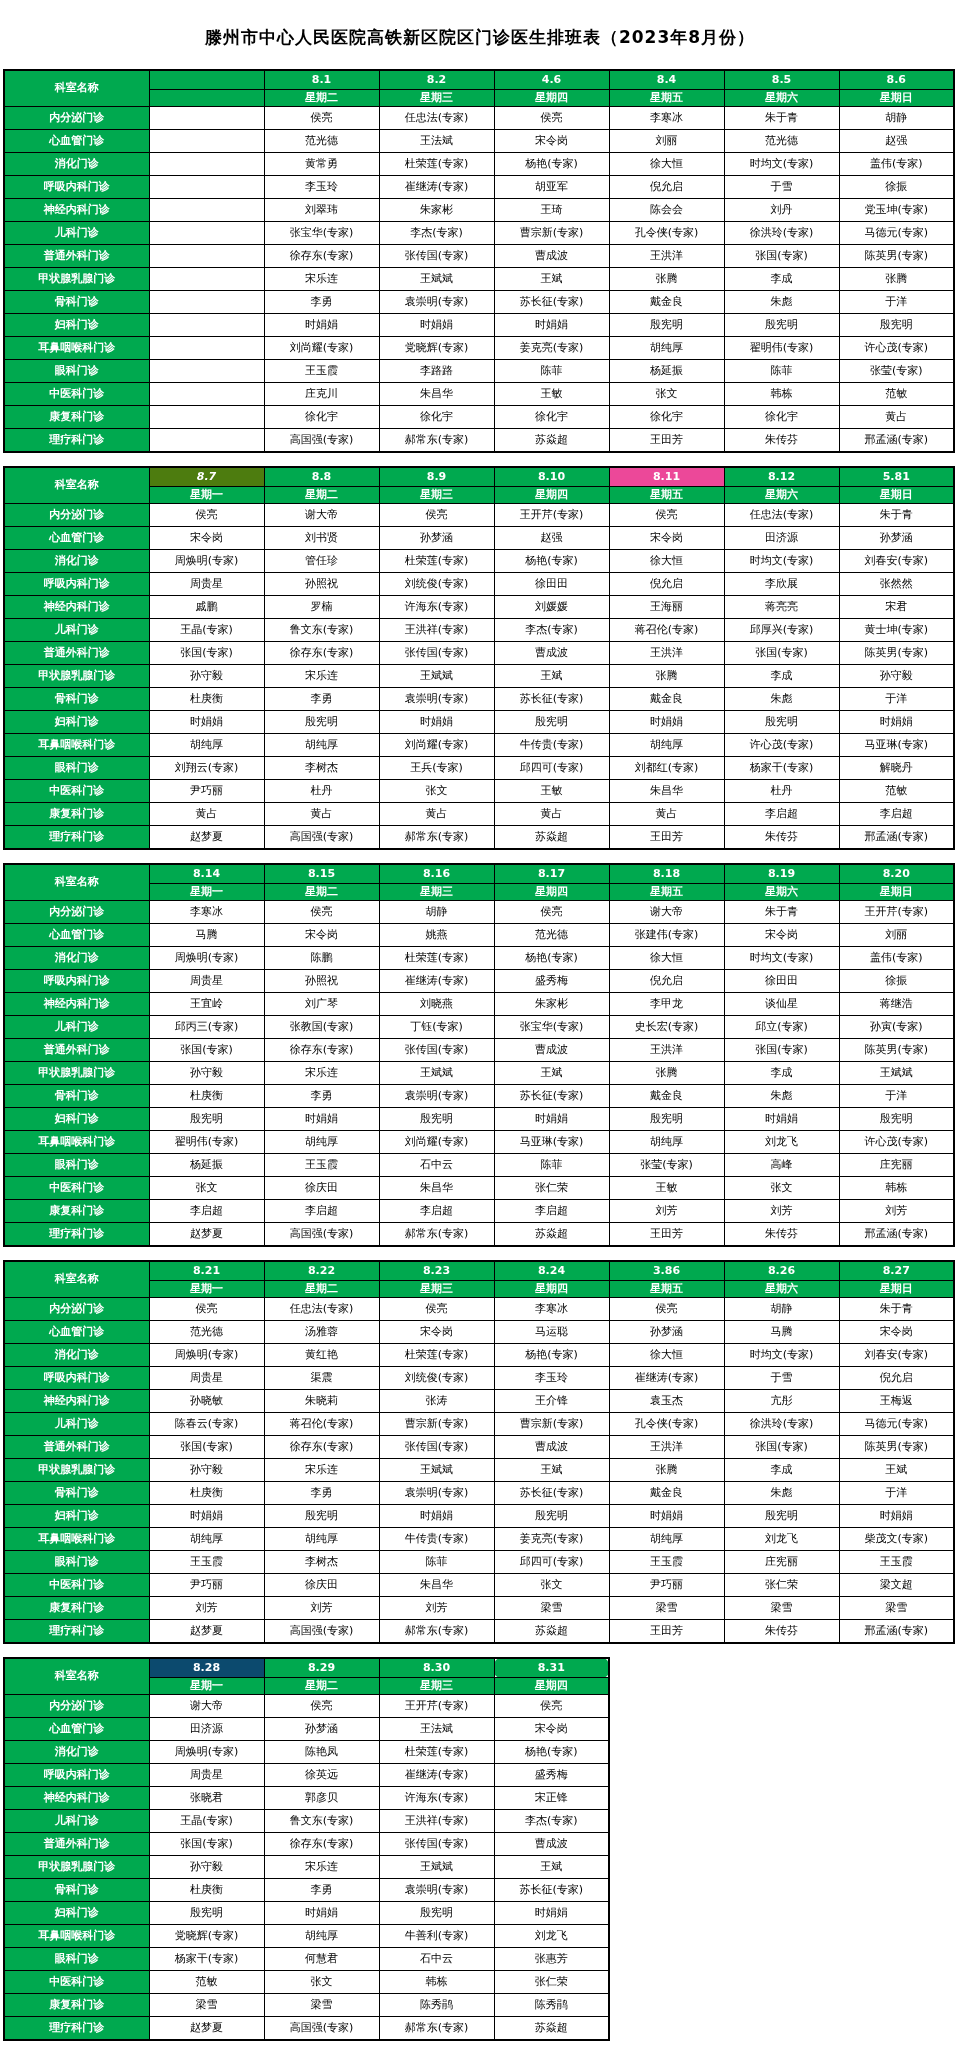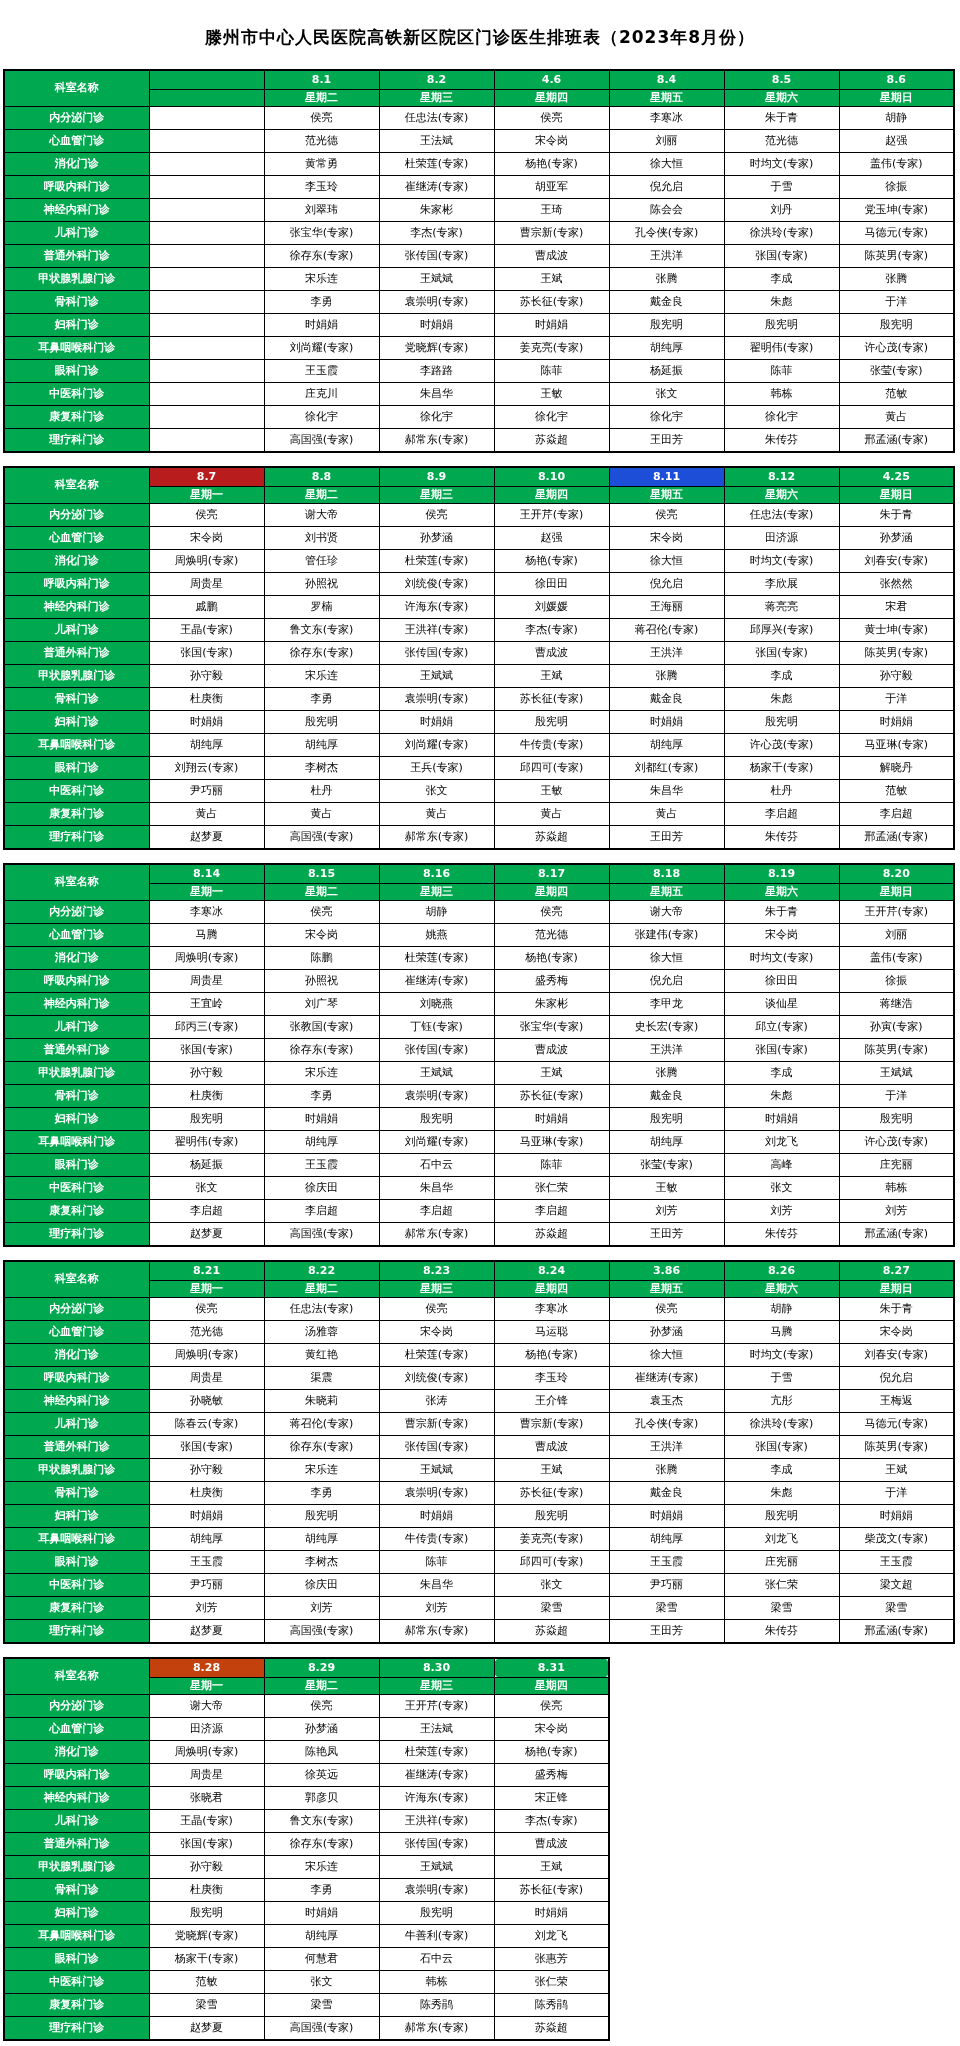--- a/index.html
+++ b/index.html
@@ -243,27 +243,27 @@
         <col style="width: 115px;">
         <col style="width: 115px;">
         <col style="width: 115px;">
         <col style="width: 115px;">
         <col style="width: 115px;">
         <col style="width: 115px;">
       </colgroup>
       <tbody>
         <tr class="date-row">
           <th class="hdr" rowspan="2" style="background: rgb(0, 169, 79);">科室名称</th>
-          <th class="hdr" style="background: #b91c1c;">8.7</th>
+          <th class="hdr" style="background: #4d7c0f; font-style: italic;">8.7</th>
           <th class="hdr" style="background: rgb(0, 169, 79);">8.8</th>
           <th class="hdr" style="background: rgb(0, 169, 79);">8.9</th>
           <th class="hdr" style="background: rgb(0, 169, 79);">8.10</th>
-          <th class="hdr" style="background: #1d4ed8;">8.11</th>
+          <th class="hdr" style="background: #ec4899;">8.11</th>
           <th class="hdr" style="background: rgb(0, 169, 79);">8.12</th>
-          <th class="hdr" style="background: rgb(0, 169, 79);">4.25</th>
+          <th class="hdr" style="background: rgb(0, 169, 79);">5.81</th>
         </tr>
         <tr class="weekday-row">
           <th class="hdr" style="background: rgb(0, 169, 79);">星期一</th>
           <th class="hdr" style="background: rgb(0, 169, 79);">星期二</th>
           <th class="hdr" style="background: rgb(0, 169, 79);">星期三</th>
           <th class="hdr" style="background: rgb(0, 169, 79);">星期四</th>
           <th class="hdr" style="background: rgb(0, 169, 79);">星期五</th>
           <th class="hdr" style="background: rgb(0, 169, 79);">星期六</th>
           <th class="hdr" style="background: rgb(0, 169, 79);">星期日</th>
         </tr>
@@ -789,21 +789,21 @@
       <colgroup>
         <col style="width: 145px;">
         <col style="width: 115px;">
         <col style="width: 115px;">
         <col style="width: 115px;">
         <col style="width: 115px;">
       </colgroup>
       <tbody>
         <tr class="date-row">
           <th class="hdr" rowspan="2" style="background: rgb(0, 169, 79);">科室名称</th>
-          <th class="hdr" style="background: #c2410c;">8.28</th>
+          <th class="hdr" style="background: #0c4a6e;">8.28</th>
           <th class="hdr" style="background: rgb(0, 169, 79);">8.29</th>
           <th class="hdr" style="background: rgb(0, 169, 79);">8.30</th>
           <th class="hdr" style="background: rgb(0, 169, 79); border-radius: 7px;">8.31</th>
         </tr>
         <tr class="weekday-row">
           <th class="hdr" style="background: rgb(0, 169, 79);">星期一</th>
           <th class="hdr" style="background: rgb(0, 169, 79);">星期二</th>
           <th class="hdr" style="background: rgb(0, 169, 79);">星期三</th>
           <th class="hdr" style="background: rgb(0, 169, 79);">星期四</th>
         </tr>

